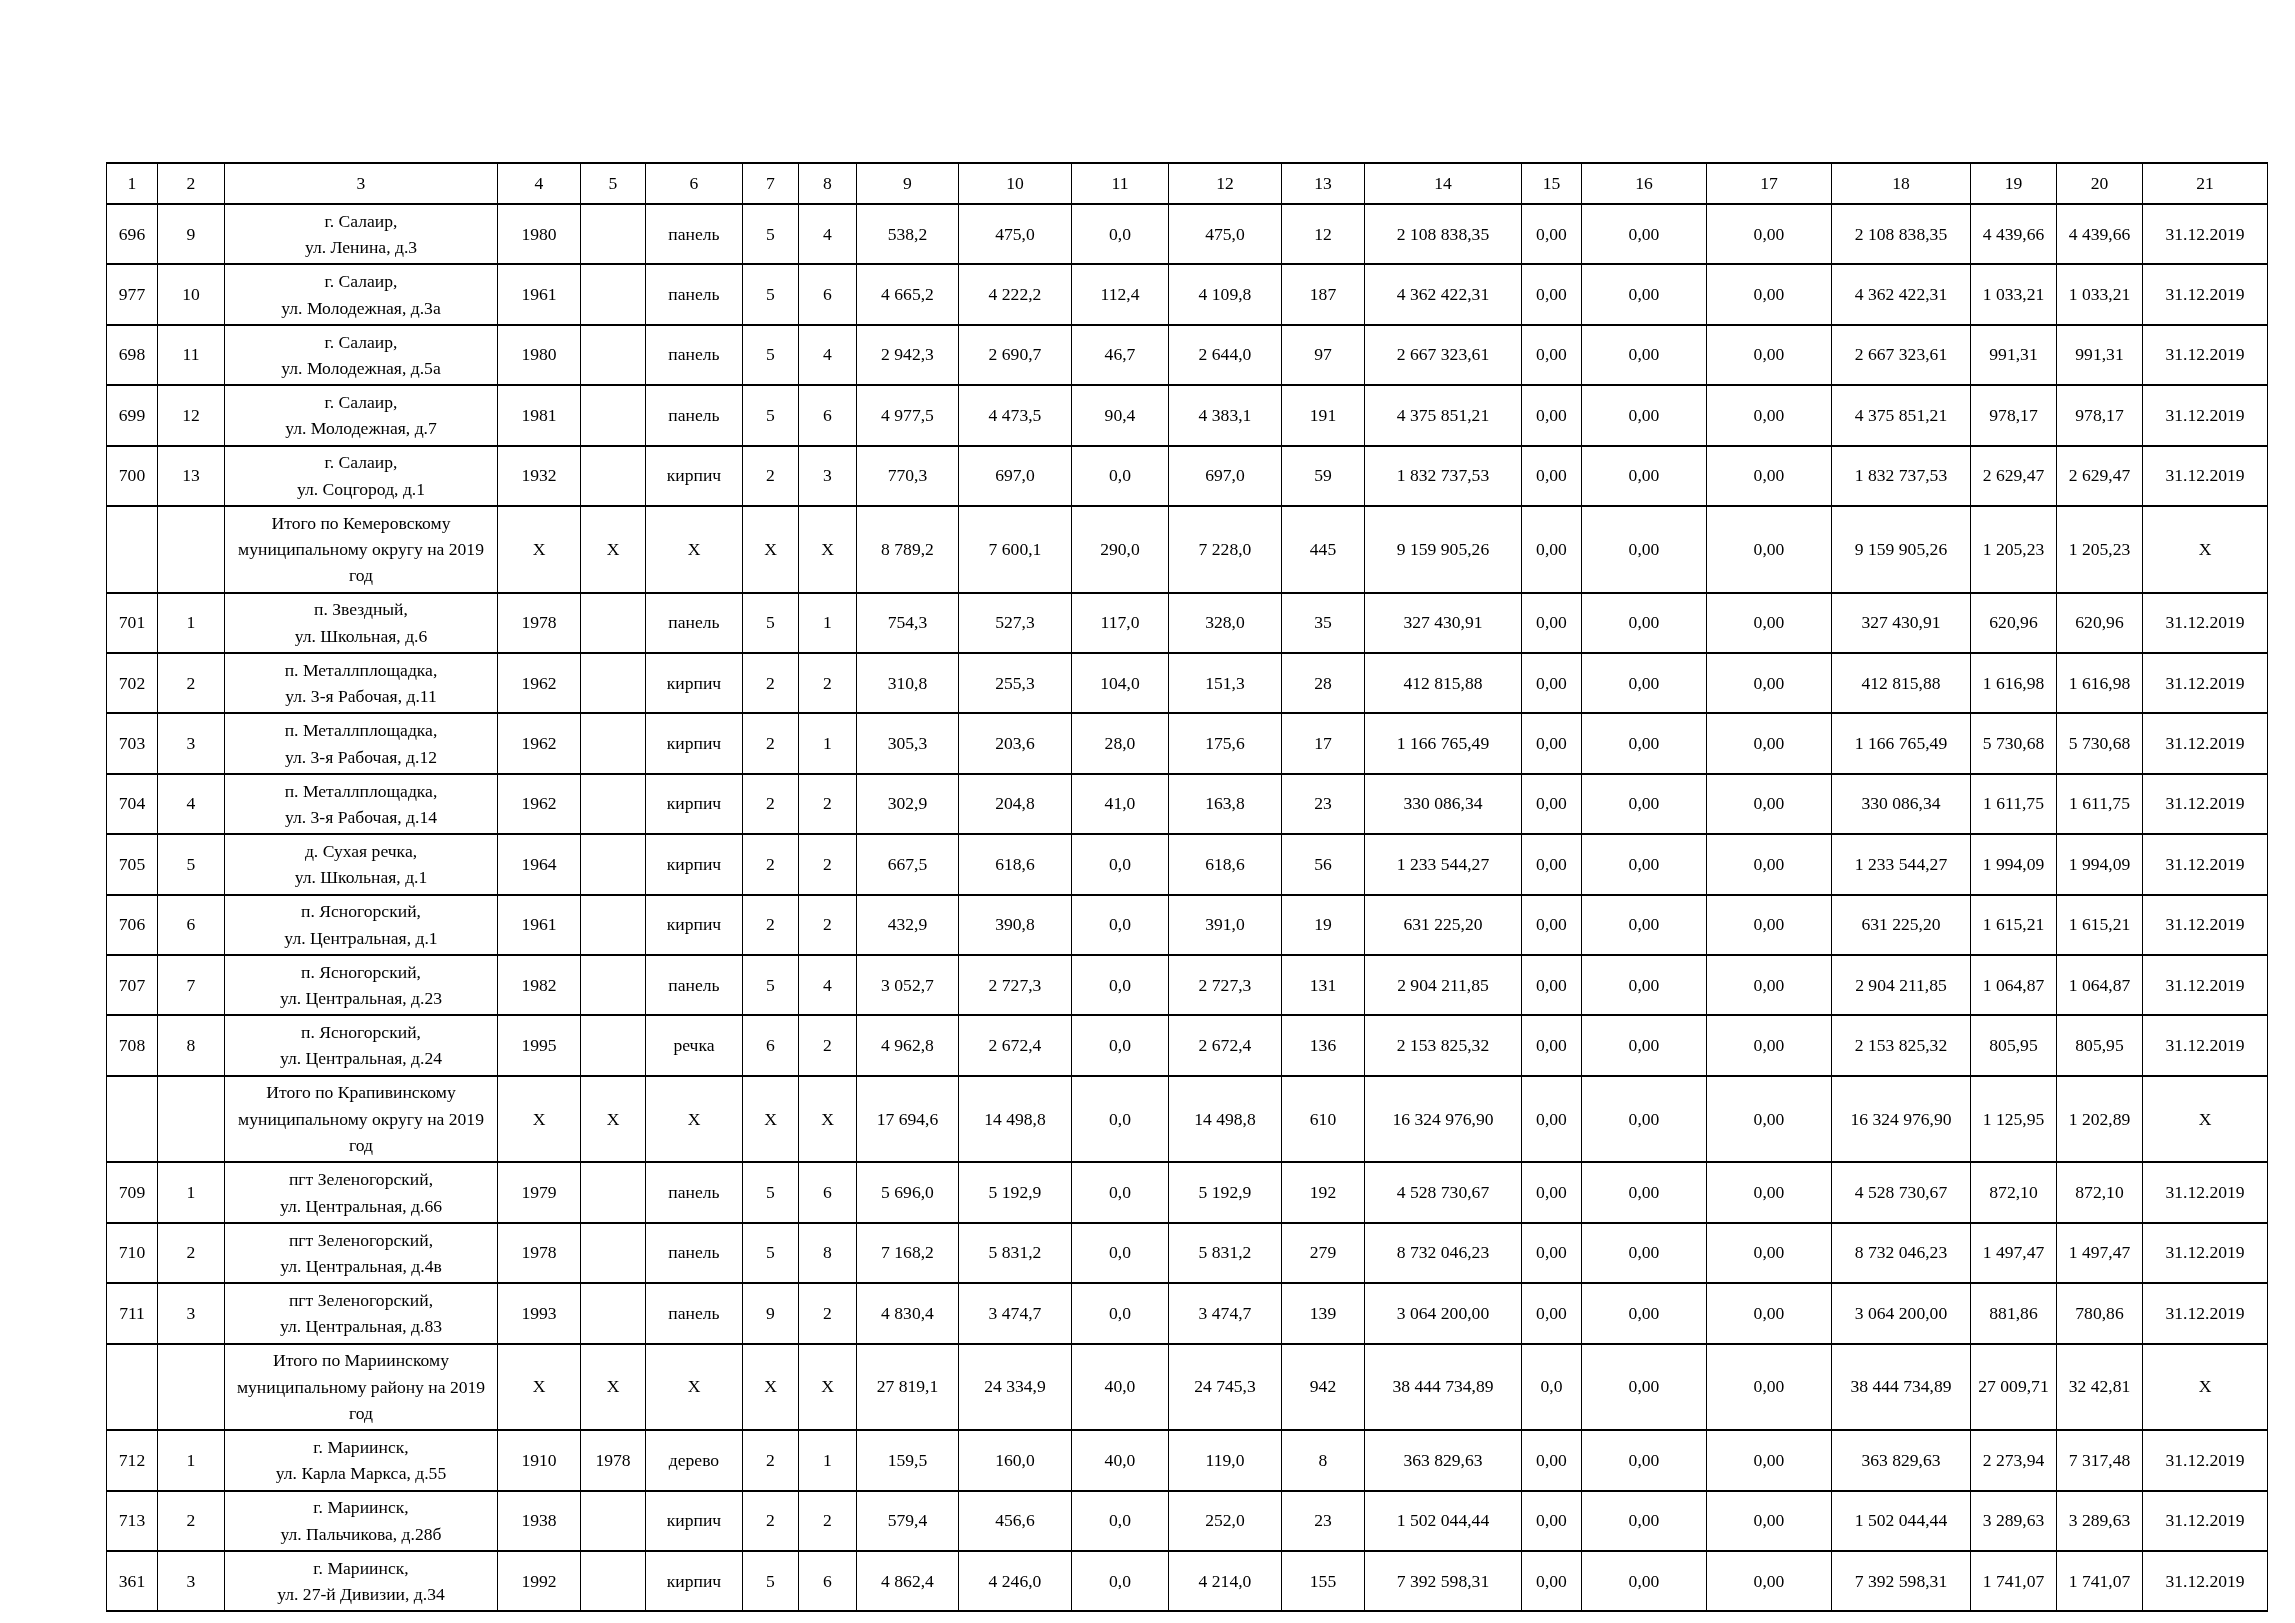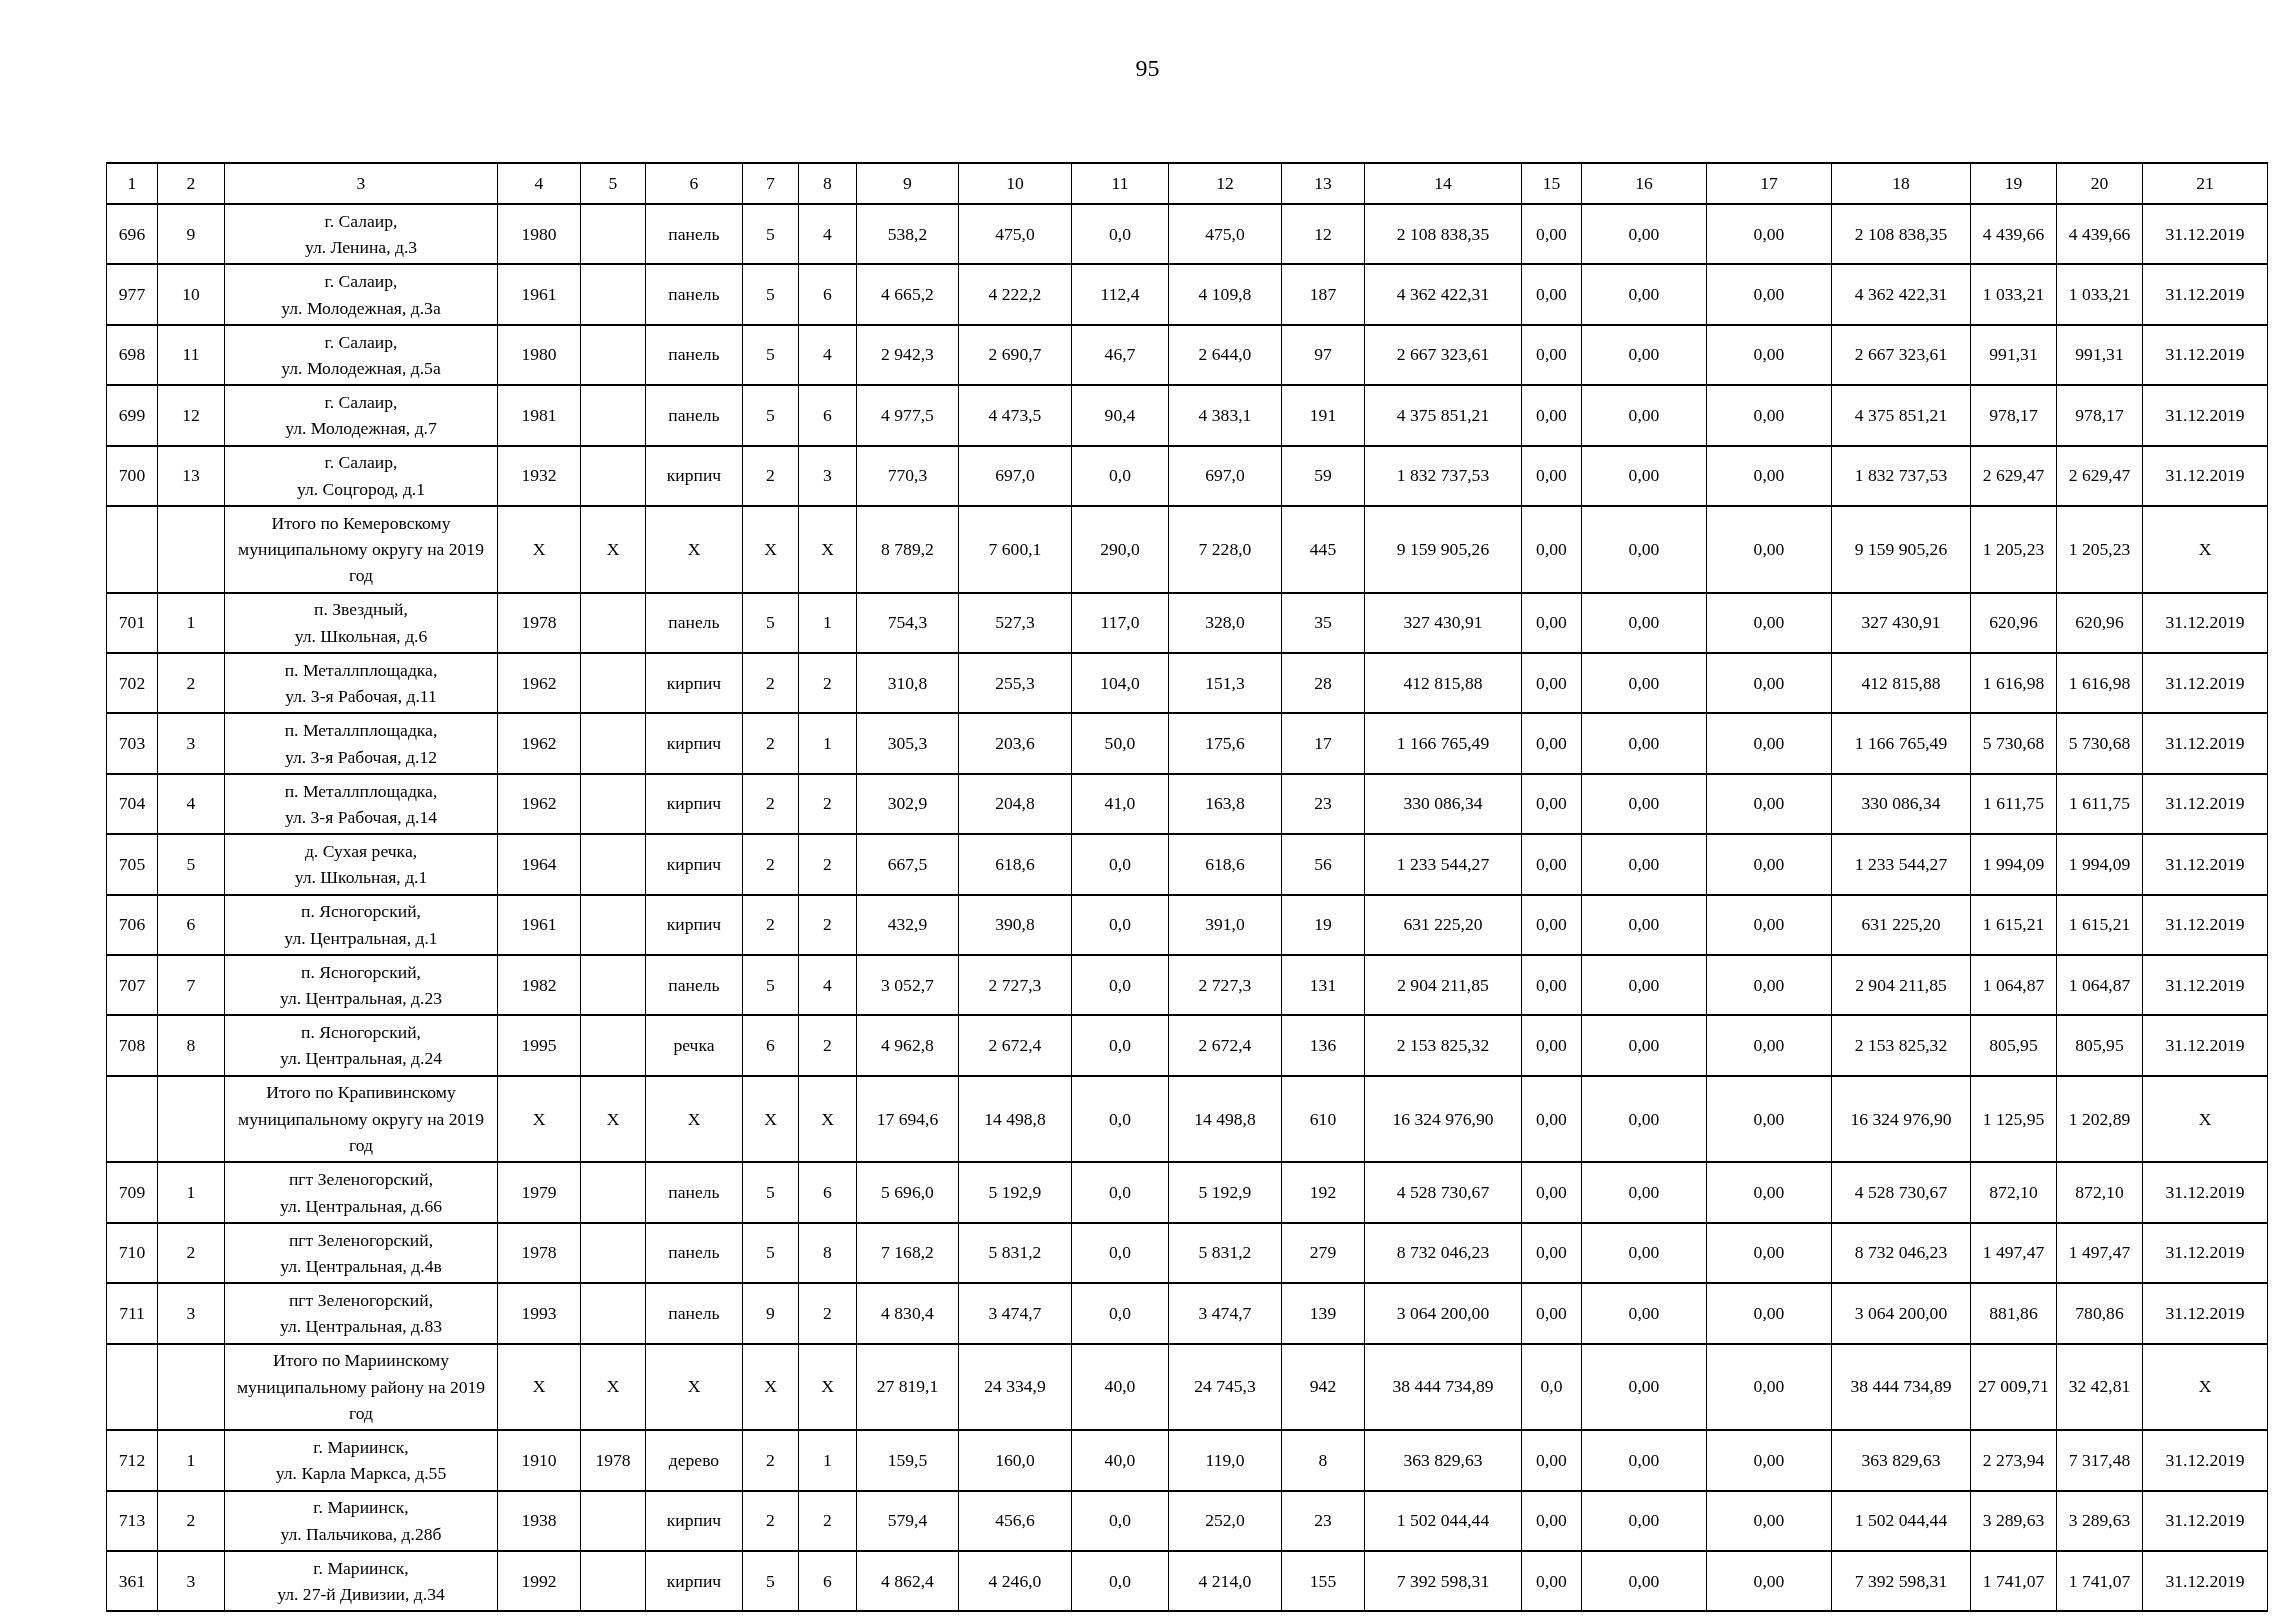--- a/index.html
+++ b/index.html
@@ -43,21 +43,20 @@
     padding-left:19.4px;
     font-size:16.7px;
     white-space:pre-line;
     line-height:1.5;
   }
 </style>
 </head>
 <body>
 
 <div class="page">
-  <div class="page-number">95</div>
   <table class="reg">
     <colgroup>
         <col style="width: 51px;">
         <col style="width: 67px;">
         <col style="width: 273px;">
         <col style="width: 83px;">
         <col style="width: 65px;">
         <col style="width: 97px;">
         <col style="width: 56px;">
         <col style="width: 58px;">
@@ -298,21 +297,21 @@
           <td>3</td>
           <td class="address">п. Металлплощадка,
 ул. 3-я Рабочая, д.12</td>
           <td>1962</td>
           <td></td>
           <td>кирпич</td>
           <td>2</td>
           <td>1</td>
           <td>305,3</td>
           <td>203,6</td>
-          <td>50,0</td>
+          <td>28,0</td>
           <td>175,6</td>
           <td>17</td>
           <td>1 166 765,49</td>
           <td>0,00</td>
           <td>0,00</td>
           <td>0,00</td>
           <td>1 166 765,49</td>
           <td>5 730,68</td>
           <td>5 730,68</td>
           <td>31.12.2019</td>

